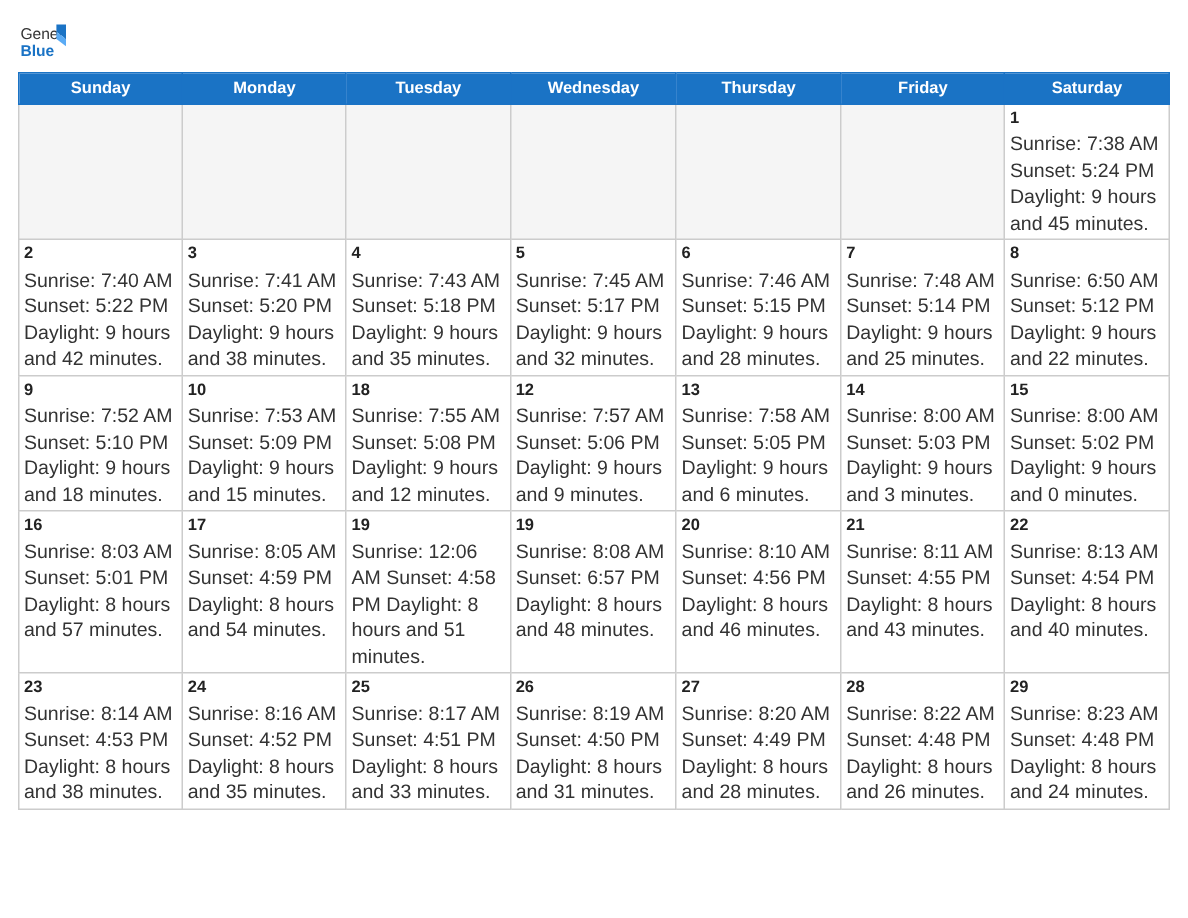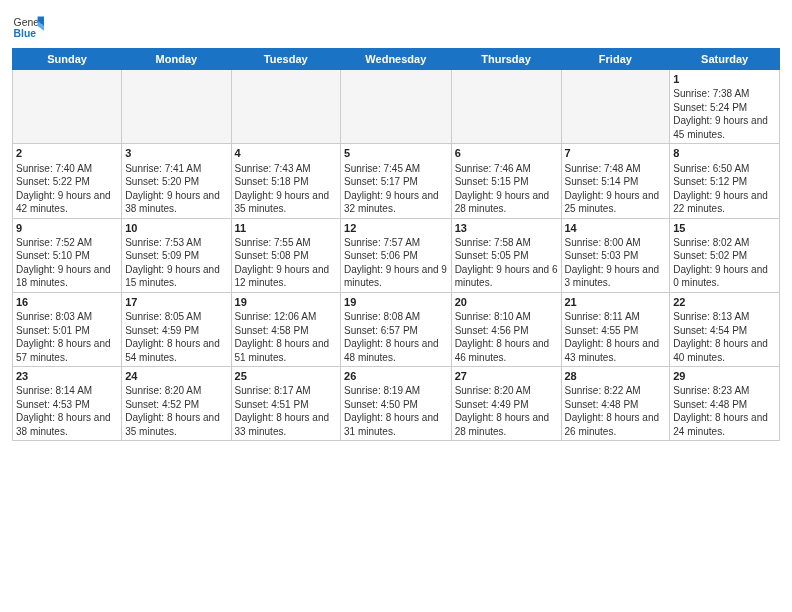--- a/index.html
+++ b/index.html
@@ -73,21 +73,21 @@
       background: #f5f5f5;
     }
     .day-number {
       font-size: 11px;
       font-weight: bold;
       color: #222;
       display: block;
       margin-bottom: 1px;
     }
     .day-info {
-      font-size: 10px;
+      font-size: 13px;
       color: #333;
       line-height: 1.35;
     }
     .last-row td {
       min-height: 55px;
     }
   </style>
 </head>
 <body>
 
@@ -185,21 +185,21 @@
 Sunset: 5:10 PM
 Daylight: 9 hours and 18 minutes.</div>
           </td>
           <td>
             <span class="day-number">10</span>
             <div class="day-info">Sunrise: 7:53 AM
 Sunset: 5:09 PM
 Daylight: 9 hours and 15 minutes.</div>
           </td>
           <td>
-            <span class="day-number">11</span>
+            <span class="day-number">18</span>
             <div class="day-info">Sunrise: 7:55 AM
 Sunset: 5:08 PM
 Daylight: 9 hours and 12 minutes.</div>
           </td>
           <td>
             <span class="day-number">12</span>
             <div class="day-info">Sunrise: 7:57 AM
 Sunset: 5:06 PM
 Daylight: 9 hours and 9 minutes.</div>
           </td>
@@ -210,21 +210,21 @@
 Daylight: 9 hours and 6 minutes.</div>
           </td>
           <td>
             <span class="day-number">14</span>
             <div class="day-info">Sunrise: 8:00 AM
 Sunset: 5:03 PM
 Daylight: 9 hours and 3 minutes.</div>
           </td>
           <td>
             <span class="day-number">15</span>
-            <div class="day-info">Sunrise: 8:02 AM
+            <div class="day-info">Sunrise: 8:00 AM
 Sunset: 5:02 PM
 Daylight: 9 hours and 0 minutes.</div>
           </td>
         </tr>
         <tr>
           <td>
             <span class="day-number">16</span>
             <div class="day-info">Sunrise: 8:03 AM
 Sunset: 5:01 PM
 Daylight: 8 hours and 57 minutes.</div>
@@ -268,21 +268,21 @@
         </tr>
         <tr>
           <td>
             <span class="day-number">23</span>
             <div class="day-info">Sunrise: 8:14 AM
 Sunset: 4:53 PM
 Daylight: 8 hours and 38 minutes.</div>
           </td>
           <td>
             <span class="day-number">24</span>
-            <div class="day-info">Sunrise: 8:20 AM
+            <div class="day-info">Sunrise: 8:16 AM
 Sunset: 4:52 PM
 Daylight: 8 hours and 35 minutes.</div>
           </td>
           <td>
             <span class="day-number">25</span>
             <div class="day-info">Sunrise: 8:17 AM
 Sunset: 4:51 PM
 Daylight: 8 hours and 33 minutes.</div>
           </td>
           <td>

